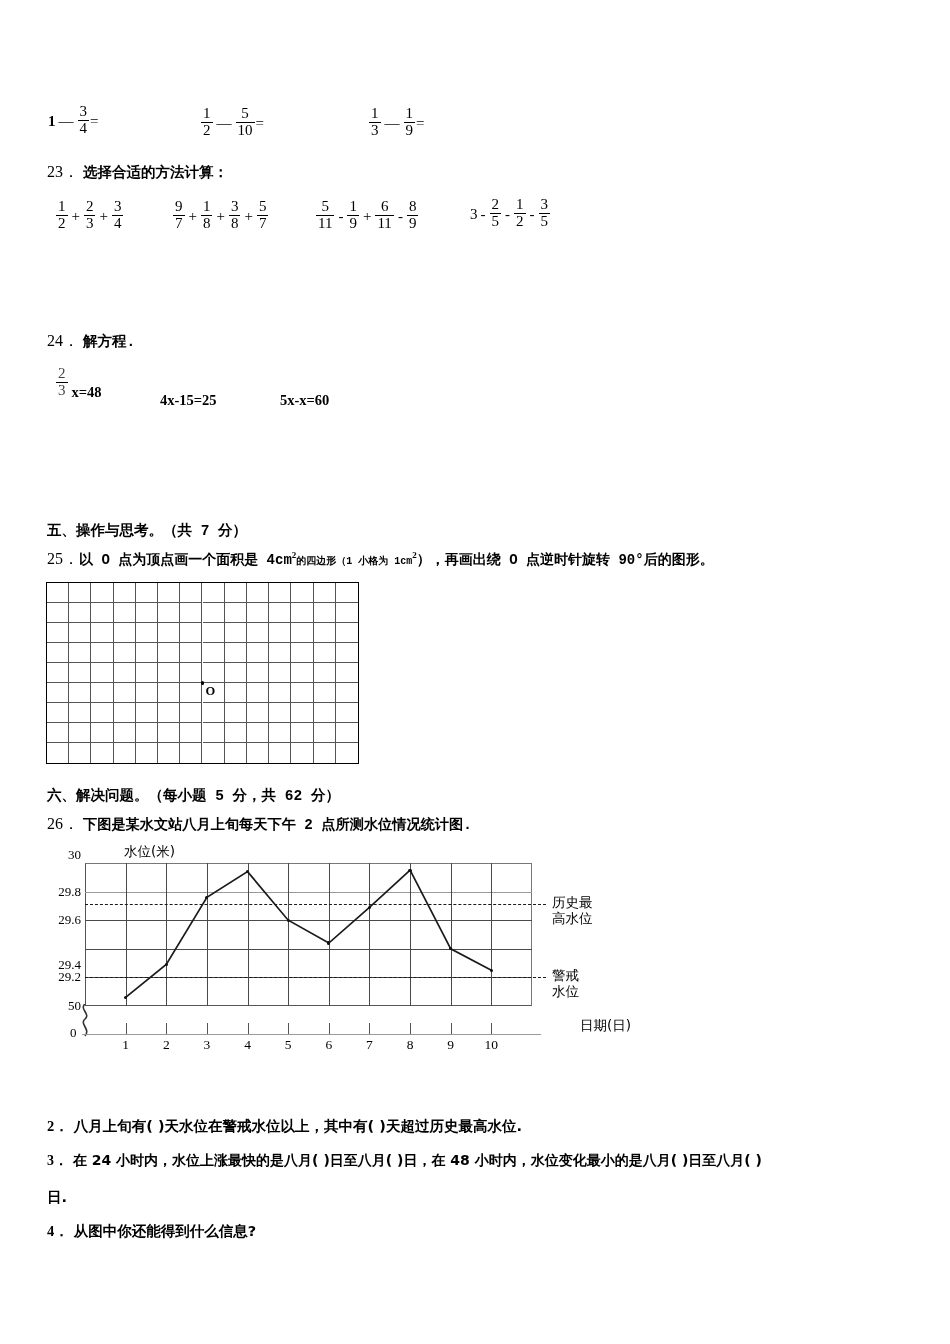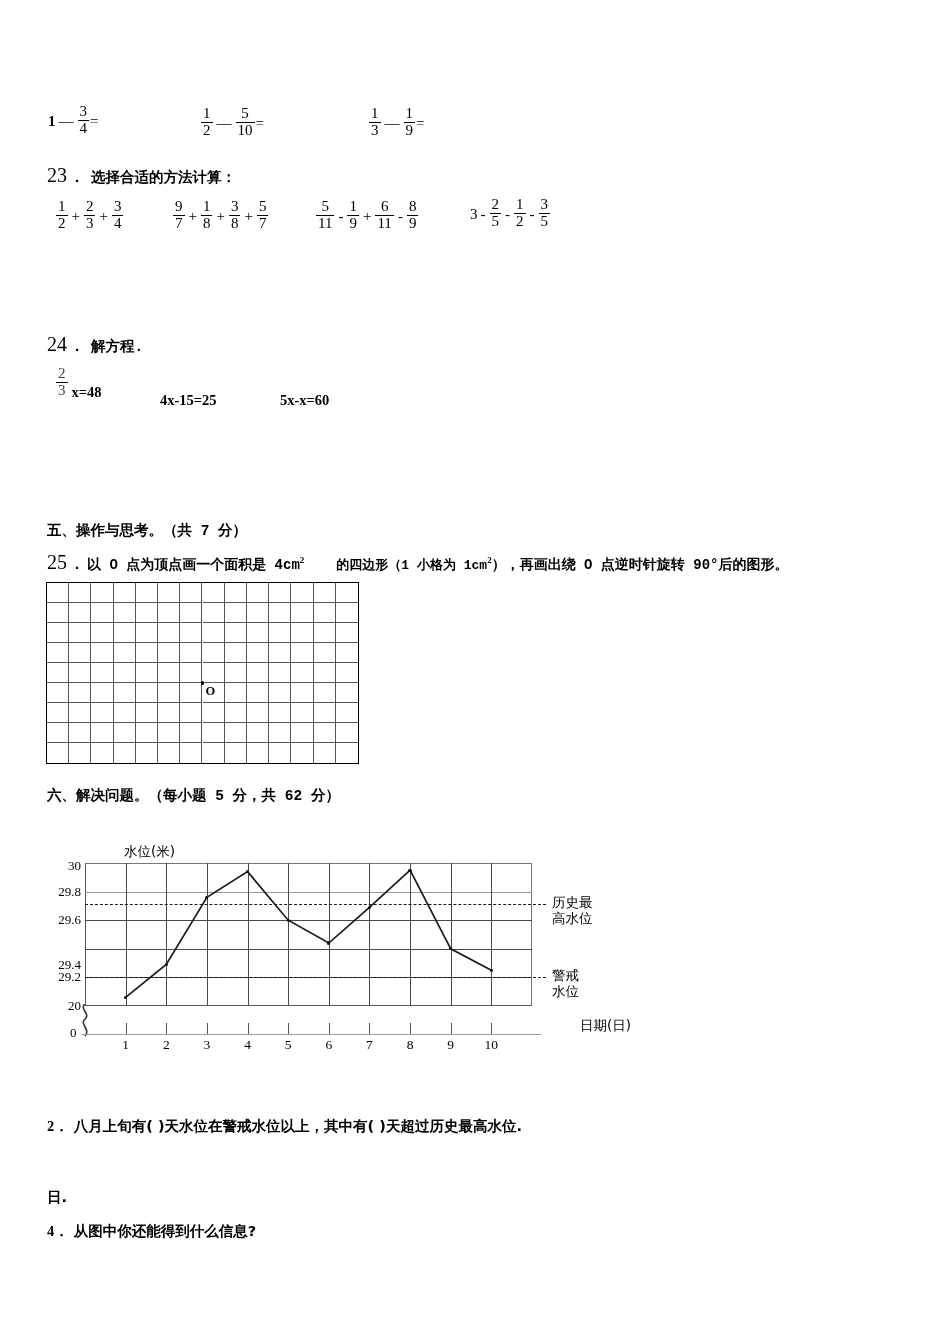--- a/index.html
+++ b/index.html
@@ -16,21 +16,21 @@
   .frac .num{font-size:15px;padding:0 2px;line-height:1.05;}
   .frac .den{font-size:15px;padding:0 2px;line-height:1.05;border-top:1.1px solid #000;}
   .op{font-size:15px;padding:0 3px;vertical-align:middle;}
   .eqsign{font-size:15px;vertical-align:middle;}
 
   .expr{display:inline-flex;align-items:center;}
 
   
   .row{position:absolute;}
 
-  .q-num{font-family:"Liberation Serif",serif;font-size:20px;}
+  .q-num{font-family:"Liberation Serif",serif;font-size:16px;}
   .cn{font-family:Liberation Mono, monospace;}
   .bold{font-weight:bold;}
 
   
   .graphpaper{position:absolute;border:1.3px solid #000;background:#fff;}
   .gp-cell{position:absolute;border-right:1px solid #555;border-bottom:1px solid #555;box-sizing:border-box;}
   .origin-dot{position:absolute;width:3.4px;height:3.4px;background:#000;border-radius:50%;}
   .origin-label{position:absolute;font-size:12.5px;font-weight:bold;font-family:"Liberation Serif",serif;}
 
   
@@ -207,21 +207,21 @@
       </span>
       <span class="bold" style="font-size:14.5px;padding-left:3px;position:relative;top:9px;">x=48</span>
     </span>
   </div>
   <div class="row bold" style="left:160px;top:392px;font-size:14.5px;">4x-15=25</div>
   <div class="row bold" style="left:280px;top:392px;font-size:14.5px;">5x-x=60</div>
 
   <div class="row cn bold" style="left:47px;top:521px;font-size:14.5px;">五、操作与思考。（共 7 分）</div>
 
   <div class="row" style="left:47px;top:549px;white-space:nowrap;">
-    <span class="q-num">25．</span><span class="cn bold" style="font-size:14px;">以 O 点为顶点画一个面积是 4cm</span><sup style="font-size:9px;font-weight:bold;">2</sup><span class="cn bold" style="font-size:13px;margin-left:32px;">的四边形（1 小格为 1cm</span><sup style="font-size:9px;font-weight:bold;">2</sup><span class="cn bold" style="font-size:14px;">），再画出绕 O 点逆时针旋转 90°后的图形。</span>
+    <span class="q-num">25．</span><span class="cn bold" style="font-size:14px;">以 O 点为顶点画一个面积是 4cm</span><sup style="font-size:9px;font-weight:bold;">2</sup><span class="cn bold" style="font-size:10px;">的四边形（1 小格为 1cm</span><sup style="font-size:9px;font-weight:bold;">2</sup><span class="cn bold" style="font-size:14px;">），再画出绕 O 点逆时针旋转 90°后的图形。</span>
   </div>
 
   <div class="graphpaper" id="graphpaper" style="left:46px;top:582px;width:311px;height:180px;">
       <div class="gp-cell" style="left: 0px; top: 0px; width: 22.2143px; height: 20px;"></div>
       <div class="gp-cell" style="left: 22.2143px; top: 0px; width: 22.2143px; height: 20px;"></div>
       <div class="gp-cell" style="left: 44.4286px; top: 0px; width: 22.2143px; height: 20px;"></div>
       <div class="gp-cell" style="left: 66.6429px; top: 0px; width: 22.2143px; height: 20px;"></div>
       <div class="gp-cell" style="left: 88.8571px; top: 0px; width: 22.2143px; height: 20px;"></div>
       <div class="gp-cell" style="left: 111.071px; top: 0px; width: 22.2143px; height: 20px;"></div>
       <div class="gp-cell" style="left: 133.286px; top: 0px; width: 22.2143px; height: 20px;"></div>
@@ -342,20 +342,24 @@
       <div class="gp-cell" style="left: 199.929px; top: 160px; width: 22.2143px; height: 20px; border-bottom: none;"></div>
       <div class="gp-cell" style="left: 222.143px; top: 160px; width: 22.2143px; height: 20px; border-bottom: none;"></div>
       <div class="gp-cell" style="left: 244.357px; top: 160px; width: 22.2143px; height: 20px; border-bottom: none;"></div>
       <div class="gp-cell" style="left: 266.571px; top: 160px; width: 22.2143px; height: 20px; border-bottom: none;"></div>
       <div class="gp-cell" style="left: 288.786px; top: 160px; width: 22.2143px; height: 20px; border-right: none; border-bottom: none;"></div>
       <div class="origin-dot" style="left: 153.8px; top: 98.3px;"></div>
       <div class="origin-label" style="left: 158.5px; top: 101px;">O</div>
     </div>
 
   <div class="row cn bold" style="left:47px;top:786px;font-size:14.5px;">六、解决问题。（每小题 5 分，共 62 分）</div>
+  <div class="row" style="left:47px;top:814px;">
+    <span class="q-num">26．</span>
+    <span class="cn bold" style="font-size:14.2px;">下图是某水文站八月上旬每天下午 2 点所测水位情况统计图.</span>
+  </div>
 
   <div class="chartwrap" id="chart" style="left:52px;top:845px;width:600px;height:205px;">
     <div class="axis-title" id="ytitle" style="left:72px;top:-2px;">水位(米)</div>
     <div class="axis-title" id="xtitle" style="left:528px;top:172px;">日期(日)</div>
   <div class="plot" style="left: 33px; top: 18px; width: 447px; height: 143px;"></div>
       <div class="hline light" style="left: 33px; width: 447px; top: 46.6px;"></div>
       <div class="hline" style="left: 33px; width: 447px; top: 75.2px;"></div>
       <div class="hline" style="left: 33px; width: 447px; top: 103.8px;"></div>
       <div class="hline" style="left: 33px; width: 447px; top: 132.4px;"></div>
       <div class="vline" style="left: 73.6364px; top: 18px; height: 143px;"></div>
@@ -365,26 +369,26 @@
       <div class="vline" style="left: 236.182px; top: 18px; height: 143px;"></div>
       <div class="vline" style="left: 276.818px; top: 18px; height: 143px;"></div>
       <div class="vline" style="left: 317.455px; top: 18px; height: 143px;"></div>
       <div class="vline" style="left: 358.091px; top: 18px; height: 143px;"></div>
       <div class="vline" style="left: 398.727px; top: 18px; height: 143px;"></div>
       <div class="vline" style="left: 439.364px; top: 18px; height: 143px;"></div>
       <div class="dashline" style="left: 33px; width: 461px; top: 59.47px;"></div>
       <div class="legend-txt" style="left: 500px; top: 50.47px;"><span>历史最</span><br><span>高水位</span></div>
       <div class="dashline" style="left: 33px; width: 461px; top: 132.4px;"></div>
       <div class="legend-txt" style="left: 500px; top: 123.4px;"><span>警戒</span><br><span>水位</span></div>
-      <div class="ylab" style="width: 30px; left: -1px; top: 13px;">30</div>
+      <div class="ylab" style="width: 30px; left: -1px; top: 2px;">30</div>
       <div class="ylab" style="width: 30px; left: -1px; top: 38.6px;">29.8</div>
       <div class="ylab" style="width: 30px; left: -1px; top: 67.2px;">29.6</div>
       <div class="ylab" style="width: 30px; left: -1px; top: 112px;">29.4</div>
       <div class="ylab" style="width: 30px; left: -1px; top: 124.4px;">29.2</div>
-      <div class="ylab" style="width: 30px; left: -1px; top: 153px;">20</div>
+      <div class="ylab" style="width: 30px; left: -1px; top: 153px;">50</div>
       <div class="zero-lab" style="left: 18px; top: 180px;">0</div>
       <svg width="14" height="34" style="position: absolute; left: 26px; top: 159px;">
         <path d="M7 0 C1 5, 13 10, 7 15 C1 20, 13 25, 7 32" stroke="#333" stroke-width="1.6" fill="none"></path>
       </svg>
       <div class="xaxis-base" style="left: 30px; width: 459px; top: 189px;"></div>
       <div class="tick" style="left: 73.6364px; top: 178px; height: 11px;"></div>
       <div class="xlab" style="width: 24px; left: 61.6364px; top: 192px;">1</div>
       <div class="tick" style="left: 114.273px; top: 178px; height: 11px;"></div>
       <div class="xlab" style="width: 24px; left: 102.273px; top: 192px;">2</div>
       <div class="tick" style="left: 154.909px; top: 178px; height: 11px;"></div>
@@ -415,19 +419,23 @@
       <div class="dot" style="left: 315.855px; top: 60.73px;"></div>
       <div class="dot" style="left: 356.491px; top: 23.55px;"></div>
       <div class="dot" style="left: 397.127px; top: 102.2px;"></div>
       <div class="dot" style="left: 437.764px; top: 123.65px;"></div>
     </div>
 
   <div class="bottomq" style="left:47px;top:1117px;">
     <span class="idx">2．</span>
     <span>八月上旬有(   )天水位在警戒水位以上，其中有(   )天超过历史最高水位.</span>
   </div>
+  <div class="bottomq" style="left:47px;top:1152px;font-size:14px;white-space:nowrap;">
+    <span class="idx">3．</span>
+    <span>在 24 小时内，水位上涨最快的是八月(    )日至八月(    )日，在 48 小时内，水位变化最小的是八月(    )日至八月(    )</span>
+  </div>
   <div class="bottomq" style="left:47px;top:1188px;">日.</div>
   <div class="bottomq" style="left:47px;top:1222px;">
     <span class="idx">4．</span>
     <span>从图中你还能得到什么信息?</span>
   </div>
 
 </div>
 
 </body></html>

